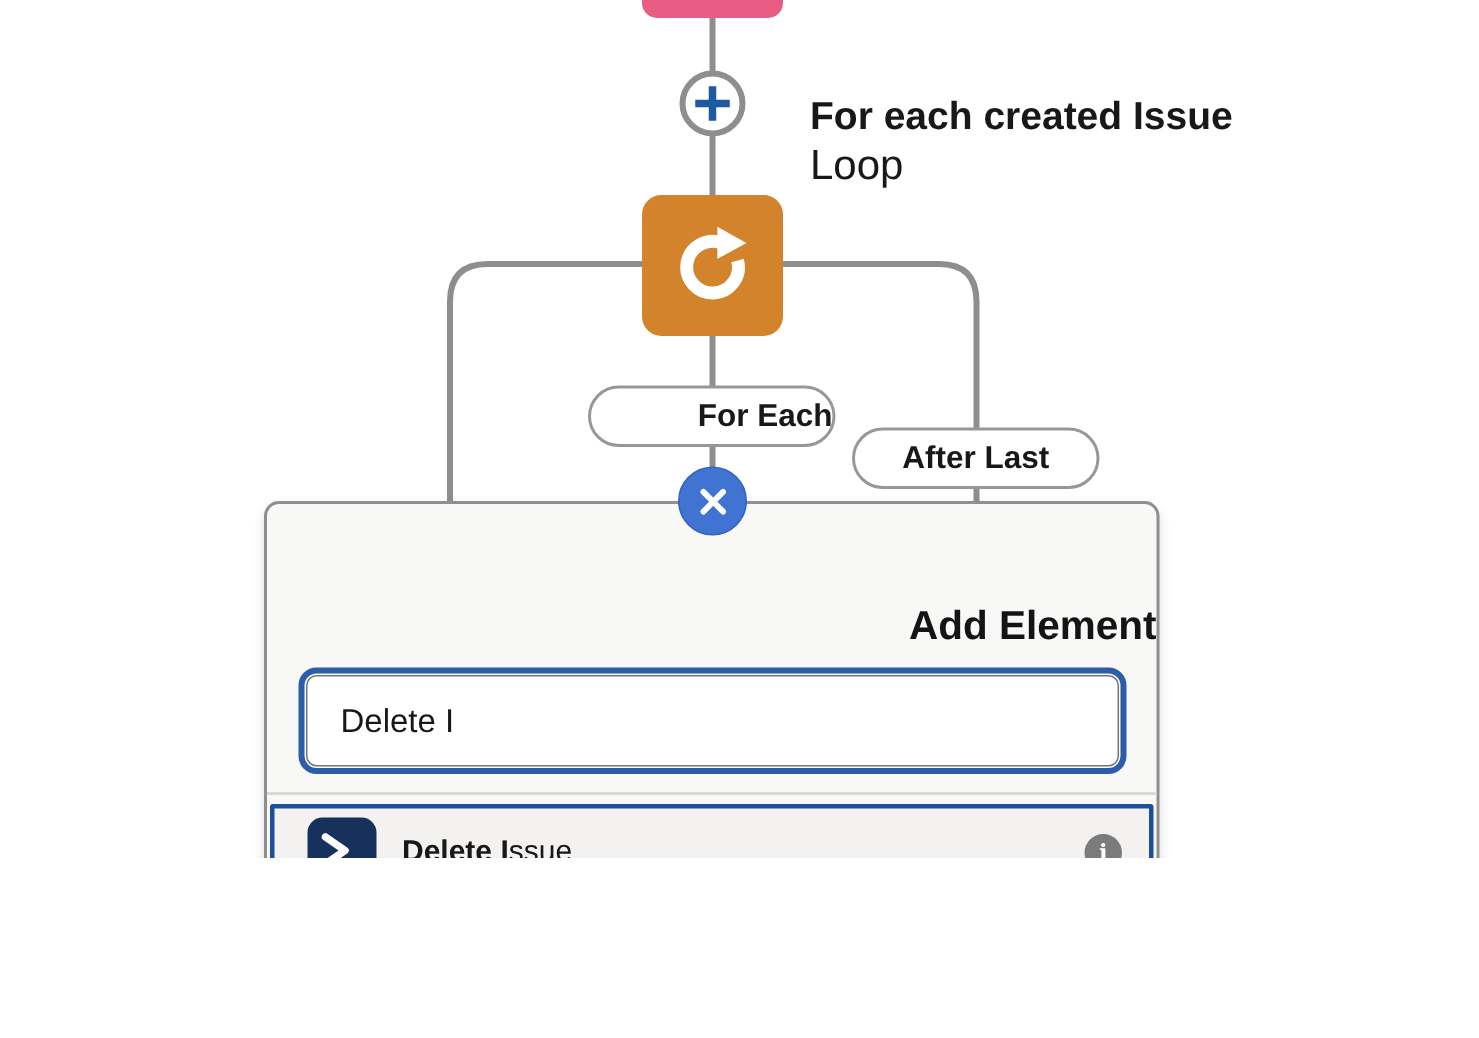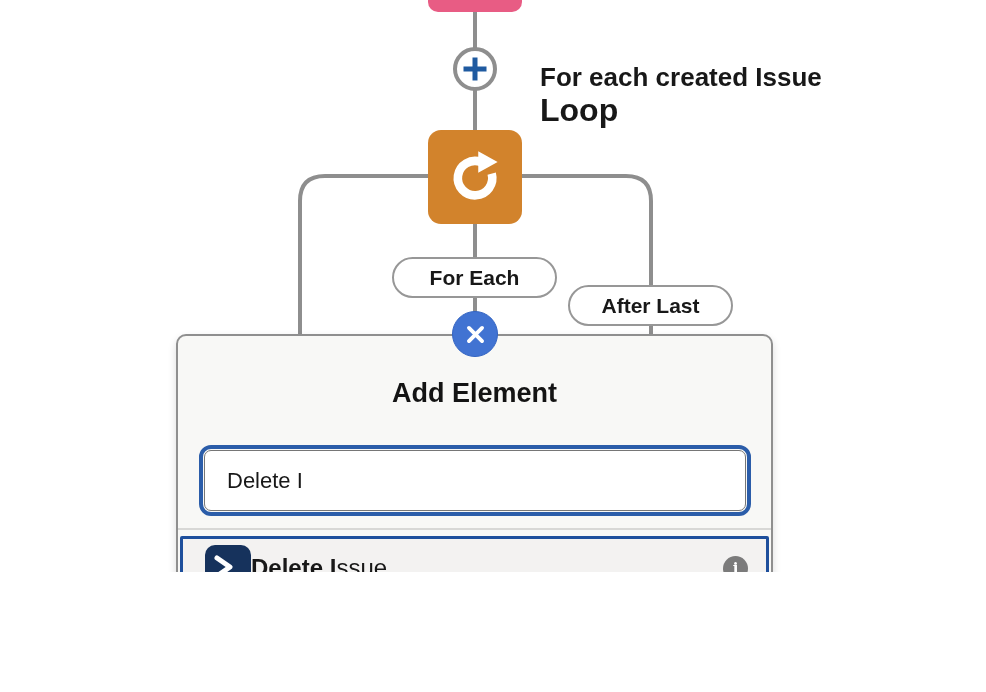--- a/index.html
+++ b/index.html
@@ -54,49 +54,49 @@
     cursor: pointer;
   }
 
   .hover-label {
     position: absolute;
     left: 540px; top: 60px;
     z-index: 2;
     color: #181818;
   }
   .hover-label .title { font-size: 26px; font-weight: bold; line-height: 34px; }
-  .hover-label .subtitle { font-size: 32px; font-weight: bold; line-height: 32px; }
+  .hover-label .subtitle { font-size: 28px; font-weight: normal; line-height: 32px; }
 
   .pill {
     position: absolute;
     top: 257px;
     width: 165px; height: 41px;
     background: #ffffff;
     border: 2px solid #979797;
     border-radius: 21px;
     display: flex; align-items: center; justify-content: center;
     font-size: 21px; font-weight: bold; color: #181818;
     z-index: 3;
   }
-  .pill.for-each { left: 392px; }
+  .pill.for-each { left: 392px; justify-content: flex-end; }
   .pill.after-last { left: 568px; margin-top: 28px; }
 
   .popover {
     position: absolute;
     left: 176px; top: 334px;
     width: 597px; height: 275px;
     background: #F8F8F6;
     border: 2px solid #8F8F8F;
     border-radius: 10px;
     box-shadow: 0 4px 8px rgba(0,0,0,0.14);
     z-index: 4;
   }
   .popover-title {
-    padding-top: 42px;
-    text-align: center;
+    padding-top: 66px;
+    text-align: right;
     font-size: 27px;
     font-weight: bold;
     color: #141414;
   }
   .search-ring {
     position: absolute;
     left: 21px; top: 109px;
     width: 552px; height: 71px;
     border: 4px solid #2B5DA9;
     border-radius: 12px;
@@ -132,21 +132,22 @@
   }
   .terminal-icon {
     width: 46px; height: 46px;
     margin-left: 22px;
     border-radius: 10px;
     background: #16325C;
     display: flex; align-items: center; justify-content: center;
     flex: 0 0 auto;
   }
   .result-label {
-    font-size: 24px;
+    margin-left: 17px;
+    font-size: 20px;
     color: #181818;
     white-space: nowrap;
   }
   .result-label .match { font-weight: bold; }
   .result-label .rest { font-weight: normal; }
   .info-circle {
     margin-left: auto;
     margin-right: 18px;
     width: 25px; height: 25px;
     border-radius: 50%;

